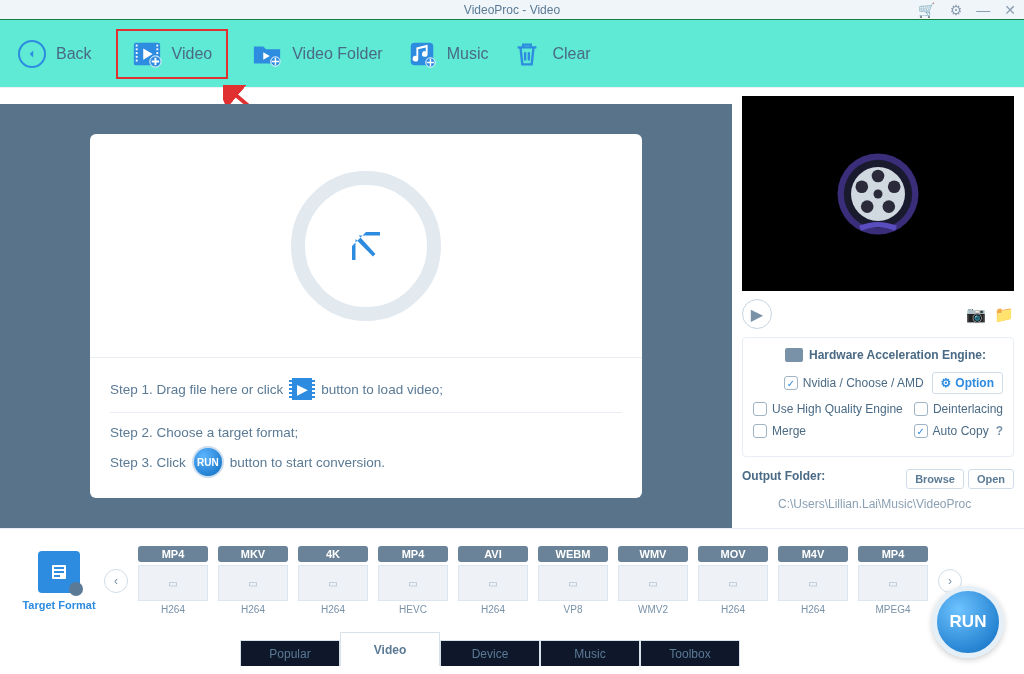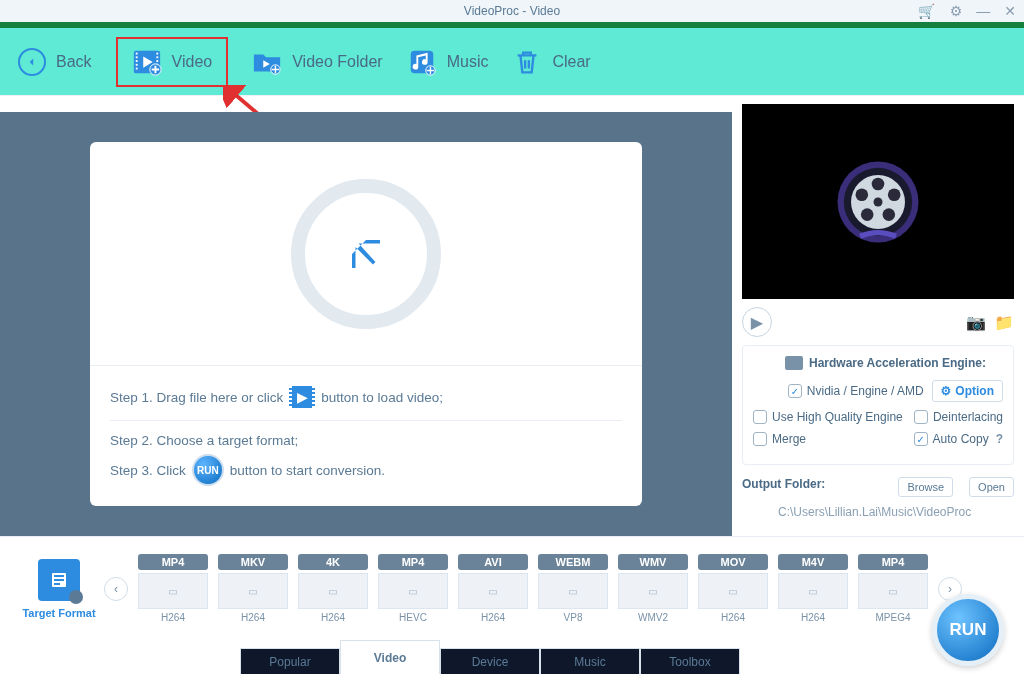--- a/index.html
+++ b/index.html
@@ -1,19 +1,19 @@
 <!DOCTYPE html>
 <html><head>
 <meta charset="utf-8">
 <style>
 * { margin: 0; padding: 0; box-sizing: border-box; font-family: "Segoe UI", Tahoma, sans-serif; }
 body { width: 1024px; height: 674px; background: #fff; overflow: hidden; position: relative; }
 
 
-.title-bar { height: 28px; background: #f0f5f9; display: flex; align-items: center; justify-content: center; position: relative; border-bottom: 6px solid #15803d; }
+.title-bar { height: 20px; background: #f0f5f9; display: flex; align-items: center; justify-content: center; position: relative; border-bottom: 1px solid #15803d; }
 .title-text { color: #5a7a95; font-size: 12px; font-weight: 500; }
 .title-controls { position: absolute; right: 8px; display: flex; gap: 14px; align-items: center; }
 .title-controls span { color: #8a9db0; font-size: 14px; cursor: pointer; }
 .cart-icon { color: #e85a5a !important; }
 
 
 .toolbar { height: 68px; background: #5eead4; display: flex; align-items: center; padding: 0 18px; gap: 24px; border-bottom: 1px solid #eef2f6; }
 .tool-btn { display: flex; align-items: center; gap: 10px; color: #4a6a85; font-size: 16px; cursor: pointer; }
 .tool-icon { width: 30px; height: 30px; display: flex; align-items: center; justify-content: center; color: #2d8be0; }
 .tool-icon svg { width: 30px; height: 30px; }
@@ -50,21 +50,21 @@
 .hw-section { border: 1px solid #e8eef3; border-radius: 4px; padding: 10px; font-size: 12px; color: #4a6a85; }
 .hw-title { display: flex; align-items: center; gap: 6px; font-weight: bold; margin-bottom: 10px; padding-left: 32px; }
 .chip-icon { width: 18px; height: 14px; background: #7a92a8; border-radius: 2px; position: relative; }
 .hw-row { display: flex; justify-content: space-between; align-items: center; margin: 8px 0; }
 .chk { display: flex; align-items: center; gap: 5px; }
 .chk-box { width: 14px; height: 14px; border: 1px solid #a0b4c5; border-radius: 3px; display: flex; align-items: center; justify-content: center; font-size: 10px; color: #2d8be0; }
 .chk-box.on::after { content: "✓"; }
 .opt-btn { border: 1px solid #d0dde8; border-radius: 3px; padding: 3px 8px; display: flex; align-items: center; gap: 4px; color: #2d8be0; font-weight: 600; font-size: 12px; cursor: pointer; }
 .output-row { display: flex; font-size: 12px; color: #4a6a85; gap: 6px; margin-top: 4px; }
 .out-label { font-weight: bold; }
-.out-btns { margin-left: auto; display: flex; gap: 16px; }
+.out-btns { margin-left: auto; display: flex; gap: 4px; font-weight: bold; }
 .out-btn { border: 1px solid #d0dde8; border-radius: 3px; padding: 3px 8px; font-size: 11px; color: #5a7a95; cursor: pointer; }
 .out-path { font-size: 12px; color: #8aa0b4; margin-left: 36px; }
 
 
 .bottom { height: 138px; background: #fff; border-top: 1px solid #e8eef3; display: flex; flex-direction: column; }
 .formats-row { flex: 1; display: flex; align-items: center; padding: 8px 14px; position: relative; }
 .target-fmt { width: 90px; text-align: center; color: #2d8be0; font-size: 11px; font-weight: 600; }
 .target-fmt .tf-ico { width: 42px; height: 42px; background: #2d8be0; border-radius: 4px; margin: 0 auto 6px; position: relative; display: flex; align-items: center; justify-content: center; }
 .tf-gear { position: absolute; bottom: -3px; right: -3px; width: 14px; height: 14px; background: #5a7a95; border-radius: 50%; }
 .nav-arr { width: 24px; height: 24px; border: 1px solid #d0dde8; border-radius: 50%; display: flex; align-items: center; justify-content: center; color: #7a92a8; cursor: pointer; font-size: 12px; }
@@ -226,21 +226,21 @@
     <div class="hw-section">
       <div class="hw-title">
         <span class="chip-icon"></span>
         <span>Hardware Acceleration Engine:</span>
       </div>
       <div class="hw-row">
         <span></span>
         <div style="display:flex;gap:8px;align-items:center">
           <div class="chk">
               <span class="chk-box on"></span>
-              <span>Nvidia / Engine / AMD</span>
+              <span>Nvidia / Choose / AMD</span>
             </div>
           <div class="opt-btn">
               <span>⚙</span>
               <span>Option</span>
             </div>
         </div>
       </div>
       <div class="hw-row">
         <div class="chk">
             <span class="chk-box"></span>

